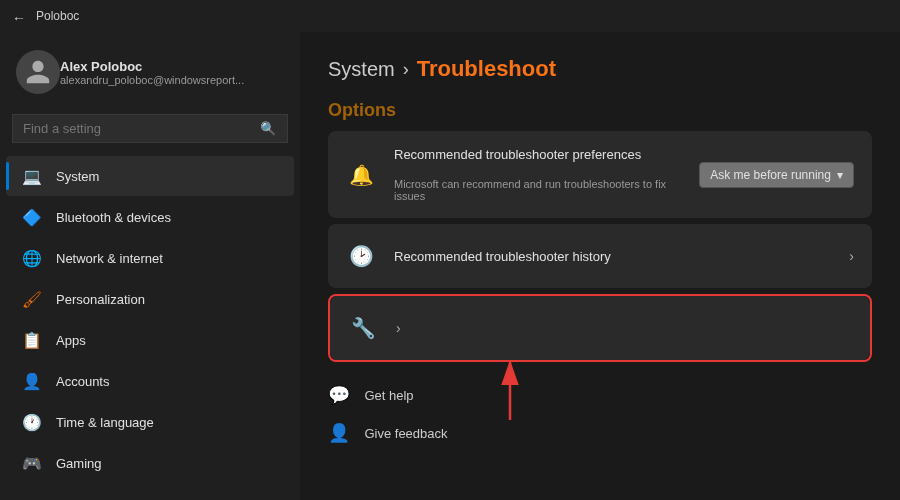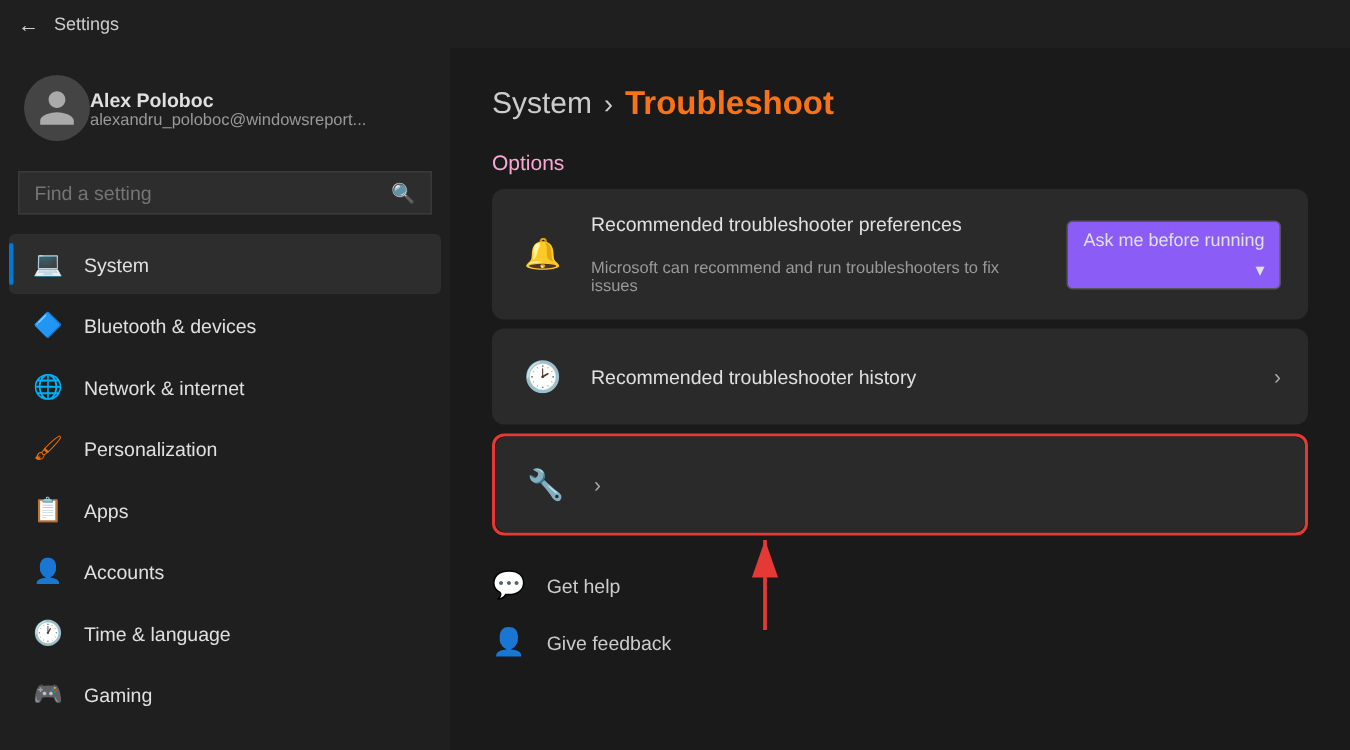--- a/index.html
+++ b/index.html
@@ -191,24 +191,24 @@
       font-size: 18px;
       color: #ccc;
     }
     .breadcrumb-current {
       font-size: 22px;
       font-weight: 700;
       color: #f97316;
     }
 
     .section-label {
-      font-size: 14px;
-      color: #f9a8d4;
+      font-size: 18px;
+      color: #a16207;
       margin-bottom: 10px;
-      font-weight: 400;
+      font-weight: 700;
     }
 
     
     .card {
       background: #2a2a2a;
       border-radius: 8px;
       margin-bottom: 6px;
       overflow: hidden;
     }
 
@@ -245,31 +245,30 @@
       margin-top: 16px;
     }
 
     .card-action {
       display: flex;
       align-items: center;
       gap: 6px;
     }
 
     .dropdown-btn {
-      background: #8b5cf6;
+      background: #737373;
       border: 1px solid #555;
       border-radius: 4px;
       color: #e0e0e0;
       font-size: 12px;
       padding: 5px 10px;
       cursor: pointer;
       display: flex;
       align-items: flex-end;
       gap: 6px;
-      flex-direction: column;
     }
 
     .chevron-right {
       color: #aaa;
       font-size: 14px;
     }
 
     
     .card-highlighted {
       border: 2px solid #e53935;
@@ -293,21 +292,21 @@
     .bottom-link-icon {
       font-size: 18px;
       color: #ccc;
     }
   </style>
 </head>
 <body>
 
 <div class="title-bar">
   <span class="title-bar-back">←</span>
-  <span class="title-bar-title">Settings</span>
+  <span class="title-bar-title">Poloboc</span>
 </div>
 
 <div class="main-layout">
 
   <div class="sidebar">
 
     <div class="user-profile">
       <div class="avatar">
         <svg viewBox="0 0 24 24">
           <path d="M12 12c2.7 0 4.8-2.1 4.8-4.8S14.7 2.4 12 2.4 7.2 4.5 7.2 7.2 9.3 12 12 12zm0 2.4c-3.2 0-9.6 1.6-9.6 4.8v2.4h19.2v-2.4c0-3.2-6.4-4.8-9.6-4.8z"></path>

